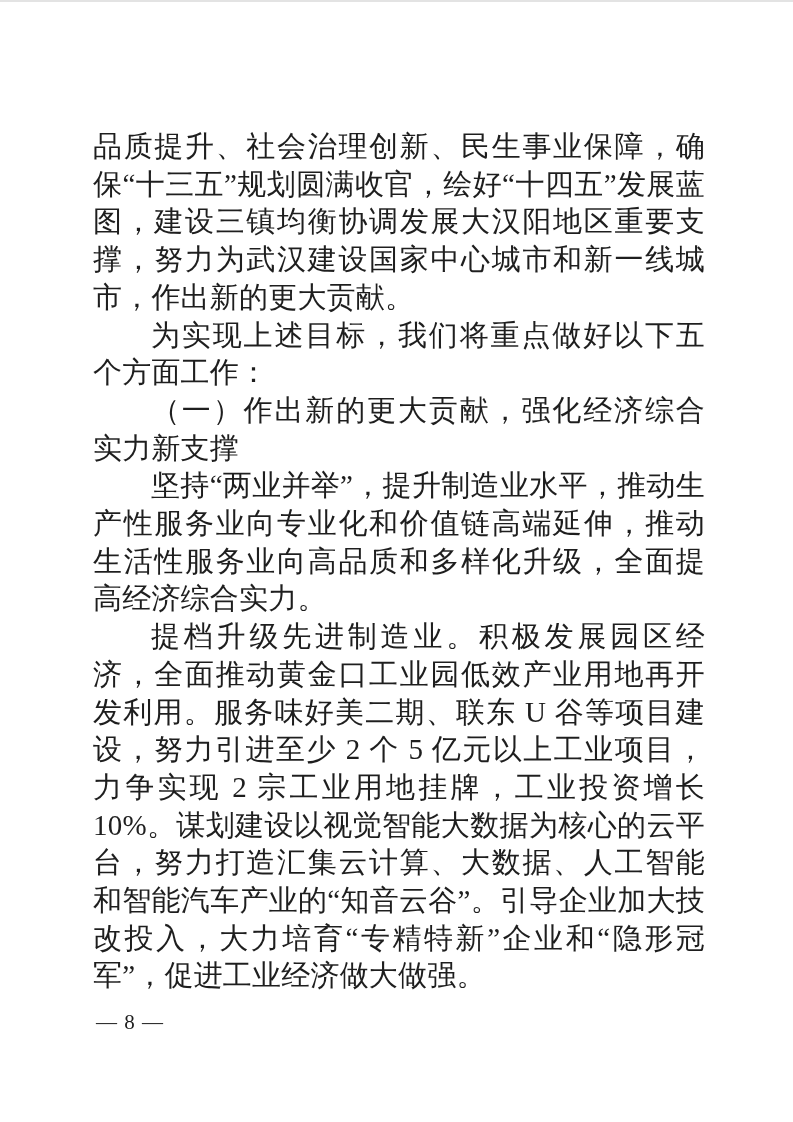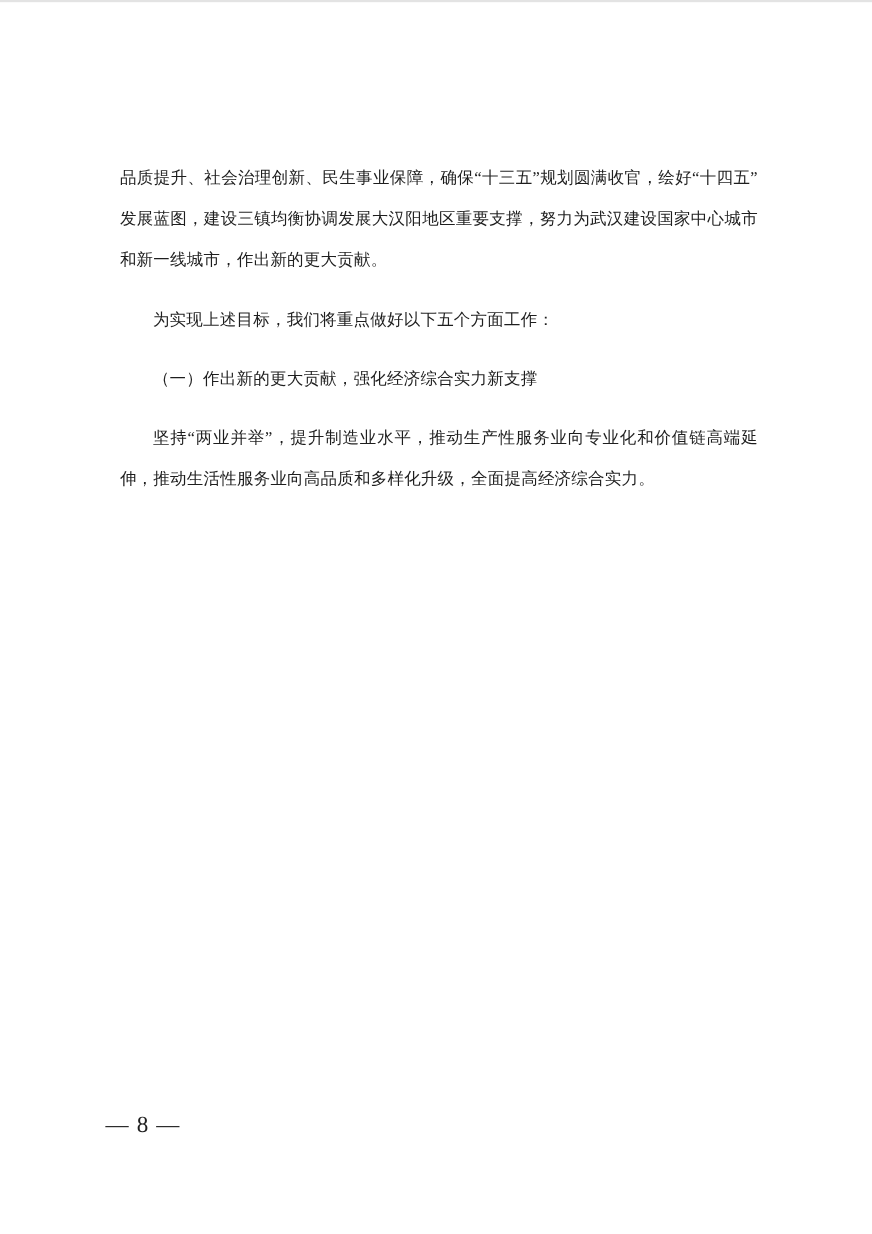--- a/index.html
+++ b/index.html
@@ -26,22 +26,22 @@
     height: 2px;
     background: #e3e3e3;
   }
   .content {
     position: absolute;
     left: 93px;
     top: 128px;
     width: 612px;
   }
   .para {
-    margin: 16px;
-    font-size: 15px;
+    margin: 0;
+    font-size: 29px;
     line-height: 37.7px;
     letter-spacing: 0.2px;
     text-align: justify;
     text-justify: inter-character;
   }
   .indent {
     text-indent: 2em;
   }
   .heading {
     
@@ -61,18 +61,19 @@
 <body>
 
 <div class="page">
   <div class="top-edge"></div>
 
   <main class="content">
     <p class="para">品质提升、社会治理创新、民生事业保障，确保“十三五”规划圆满收官，绘好“十四五”发展蓝图，建设三镇均衡协调发展大汉阳地区重要支撑，努力为武汉建设国家中心城市和新一线城市，作出新的更大贡献。</p>
     <p class="para indent">为实现上述目标，我们将重点做好以下五个方面工作：</p>
     <p class="para indent heading">（一）作出新的更大贡献，强化经济综合实力新支撑</p>
     <p class="para indent">坚持“两业并举”，提升制造业水平，推动生产性服务业向专业化和价值链高端延伸，推动生活性服务业向高品质和多样化升级，全面提高经济综合实力。</p>
+    <p class="para indent">提档升级先进制造业。积极发展园区经济，全面推动黄金口工业园低效产业用地再开发利用。服务味好美二期、联东 U 谷等项目建设，努力引进至少 2 个 5 亿元以上工业项目，力争实现 2 宗工业用地挂牌，工业投资增长 10%。谋划建设以视觉智能大数据为核心的云平台，努力打造汇集云计算、大数据、人工智能和智能汽车产业的“知音云谷”。引导企业加大技改投入，大力培育“专精特新”企业和“隐形冠军”，促进工业经济做大做强。</p>
   </main>
 
   <footer class="page-footer">
     <span>— 8 —</span>
   </footer>
 </div>
 
 </body></html>

